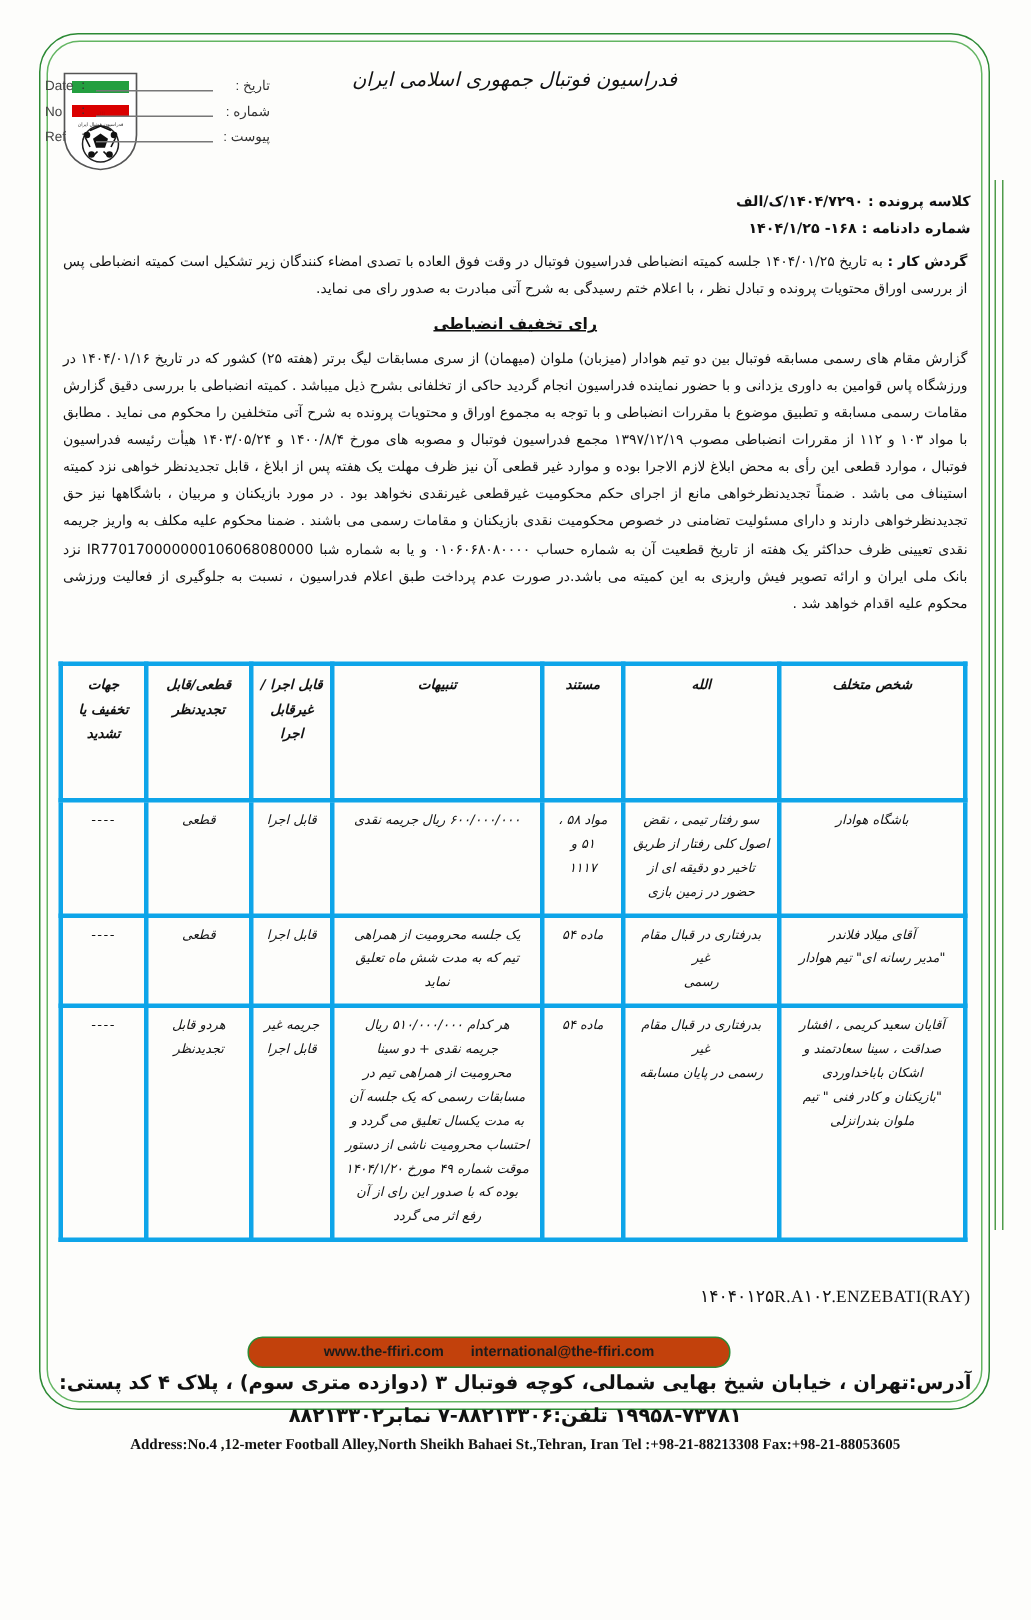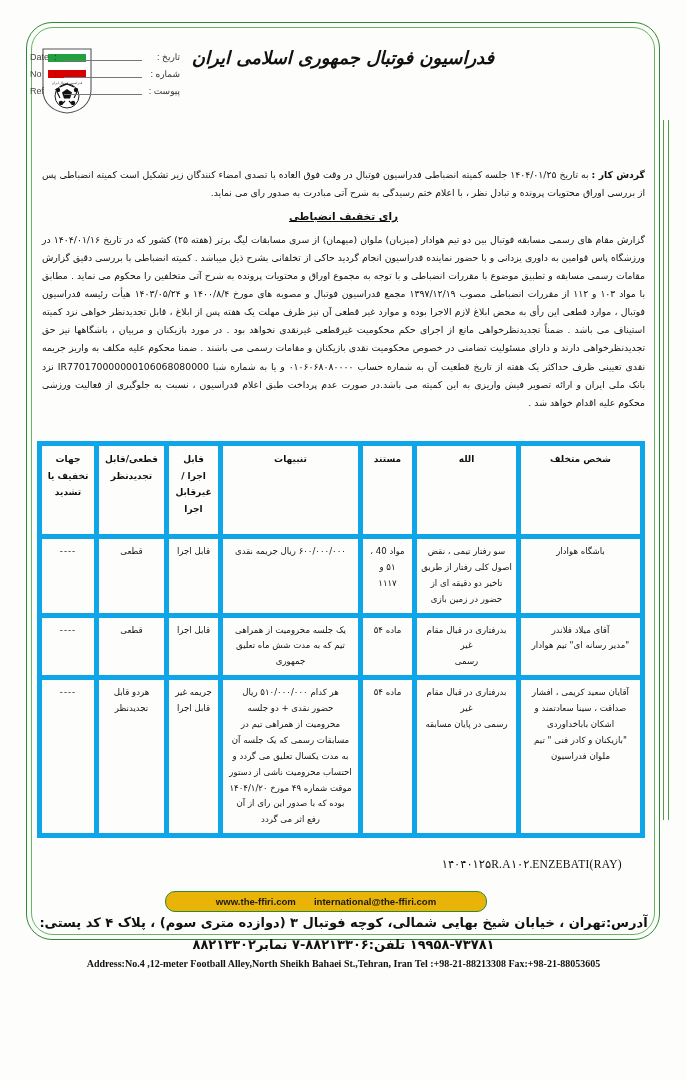--- a/index.html
+++ b/index.html
@@ -66,22 +66,22 @@
     height: 92px;
   }
   .hdr-titles {
     position: absolute;
     left: 0; right: 0;
     top: 6px;
     text-align: center;
   }
   .fa-title {
     font-family: "DejaVu Sans", sans-serif;
-    font-size: 18px;
-    font-weight: 700;
+    font-size: 13px;
+    font-weight: 400;
     color: #111;
     letter-spacing: 0px;
     font-style: italic;
     line-height: 1.3;
   }
   .en-title {
     font-family: "Liberation Serif", "DejaVu Serif", serif;
     font-size: 13.5px;
     font-weight: 700;
     color: #111;
@@ -179,68 +179,69 @@
   table.verdict {
     position: absolute;
     right: 42px;
     top: 441px;
     width: 603px;
     border-collapse: collapse;
     direction: rtl;
     table-layout: fixed;
   }
   table.verdict th, table.verdict td {
-    border: 5px solid #0ea5e9;
+    border: 3px solid #0ea5e9;
     font-size: 8.6px;
     line-height: 1.85;
     color: #111;
     text-align: center;
     vertical-align: top;
     padding: 5px 4px;
+    font-style: italic;
   }
   table.verdict th {
     font-weight: 700;
     font-size: 9px;
     vertical-align: top;
     height: 78px;
   }
   col.c-person   { width: 124px; }
   col.c-offense  { width: 104px; }
   col.c-doc      { width: 54px; }
   col.c-punish   { width: 140px; }
   col.c-exec     { width: 54px; }
   col.c-final    { width: 70px; }
   col.c-mitig    { width: 57px; }
   td.dash { font-size: 10px; letter-spacing: 1px; }
   .cell-line { display:block;text-align:center; }
 
   
   .raycode {
     position: absolute;
-    right: 65px;
+    right: 40px;
     top: 857px;
     direction: ltr;
     text-align: right;
     font-family: "Liberation Serif", serif;
     font-size: 11.5px;
     color: #111;
     letter-spacing: 0.3px;
   }
   .raycode .fa-part { font-family: "DejaVu Sans", sans-serif; }
 
   
   .web-pill {
     position: absolute;
     left: 165px;
     top: 891px;
     width: 320px;
     height: 19px;
     border: 1.4px solid #2c8a34;
     border-radius: 10px;
-    background: #eab308;
+    background: #c2410c;
     display: flex;
     align-items: center;
     justify-content: center;
     gap: 18px;
     direction: ltr;
     text-align: center;
   }
   .web-pill span {
     font-family: "Liberation Sans", sans-serif;
     font-size: 9.6px;
@@ -321,20 +322,24 @@
       </div>
       <div class="fld-row">
         <span class="fld-en">Ref</span>
         <span class="fld-colon">:</span>
         <span class="fld-line"></span>
         <span class="fld-fa">پیوست :</span>
       </div>
     </div>
   </div>
 
+  <div class="filenos">
+    <div class="fileno">کلاسه پرونده : ۱۴۰۴/۷۲۹۰/ک/الف</div>
+    <div class="fileno">شماره دادنامه : ۱۶۸- ۱۴۰۴/۱/۲۵</div>
+  </div>
 
   <div class="body-text">
     <p>
       <span class="lbl">گردش کار :</span>
       <span>به تاریخ ۱۴۰۴/۰۱/۲۵ جلسه کمیته انضباطی فدراسیون فوتبال در وقت فوق العاده با تصدی امضاء کنندگان زیر تشکیل است کمیته انضباطی پس از بررسی اوراق محتویات پرونده و تبادل نظر ، با اعلام ختم رسیدگی به شرح آتی مبادرت به صدور رای می نماید.</span>
     </p>
     <div class="center-bold">رای تخفیف انضباطی</div>
     <p>گزارش مقام های رسمی مسابقه فوتبال بین دو تیم هوادار (میزبان) ملوان (میهمان) از سری مسابقات لیگ برتر (هفته ۲۵) کشور که در تاریخ ۱۴۰۴/۰۱/۱۶ در ورزشگاه پاس قوامین به داوری یزدانی و با حضور نماینده فدراسیون انجام گردید حاکی از تخلفانی بشرح ذیل میباشد . کمیته انضباطی با بررسی دقیق گزارش مقامات رسمی مسابقه و تطبیق موضوع با مقررات انضباطی و با توجه به مجموع اوراق و محتویات پرونده به شرح آتی متخلفین را محکوم می نماید . مطابق با مواد ۱۰۳ و ۱۱۲ از مقررات انضباطی مصوب ۱۳۹۷/۱۲/۱۹ مجمع فدراسیون فوتبال و مصوبه های مورخ ۱۴۰۰/۸/۴ و ۱۴۰۳/۰۵/۲۴ هیأت رئیسه فدراسیون فوتبال ، موارد قطعی این رأی به محض ابلاغ لازم الاجرا بوده و موارد غیر قطعی آن نیز ظرف مهلت یک هفته پس از ابلاغ ، قابل تجدیدنظر خواهی نزد کمیته استیناف می باشد . ضمناً تجدیدنظرخواهی مانع از اجرای حکم محکومیت غیرقطعی غیرنقدی نخواهد بود . در مورد بازیکنان و مربیان ، باشگاهها نیز حق تجدیدنظرخواهی دارند و دارای مسئولیت تضامنی در خصوص محکومیت نقدی بازیکنان و مقامات رسمی می باشند . ضمنا محکوم علیه مکلف به واریز جریمه نقدی تعیینی ظرف حداکثر یک هفته از تاریخ قطعیت آن به شماره حساب ۰۱۰۶۰۶۸۰۸۰۰۰۰ و یا به شماره شبا IR770170000000106068080000 نزد بانک ملی ایران و ارائه تصویر فیش واریزی به این کمیته می باشد.در صورت عدم پرداخت طبق اعلام فدراسیون ، نسبت به جلوگیری از فعالیت ورزشی محکوم علیه اقدام خواهد شد .</p>
   </div>
 
@@ -365,21 +370,21 @@
         <td>
           <span class="cell-line">باشگاه هوادار</span>
         </td>
         <td>
           <span class="cell-line">سو رفتار تیمی ، نقض</span>
           <span class="cell-line">اصول کلی رفتار از طریق</span>
           <span class="cell-line">تاخیر دو دقیقه ای از</span>
           <span class="cell-line">حضور در زمین بازی</span>
         </td>
         <td>
-          <span class="cell-line">مواد 40 ،</span>
+          <span class="cell-line">مواد ۵۸ ،</span>
           <span class="cell-line">۵۱ و</span>
           <span class="cell-line">۱۱۱۷</span>
         </td>
         <td>
           <span class="cell-line">۶۰۰/۰۰۰/۰۰۰ ریال جریمه نقدی</span>
         </td>
         <td>قابل اجرا</td>
         <td>قطعی</td>
         <td class="dash">----</td>
       </tr>
@@ -392,45 +397,45 @@
         <td>
           <span class="cell-line">بدرفتاری در قبال مقام غیر</span>
           <span class="cell-line">رسمی</span>
         </td>
         <td>
           <span class="cell-line">ماده ۵۴</span>
         </td>
         <td>
           <span class="cell-line">یک جلسه محرومیت از همراهی</span>
           <span class="cell-line">تیم که به مدت شش ماه تعلیق</span>
-          <span class="cell-line">جمهوری</span>
+          <span class="cell-line">نماید</span>
         </td>
         <td>قابل اجرا</td>
         <td>قطعی</td>
         <td class="dash">----</td>
       </tr>
 
       <tr>
         <td>
           <span class="cell-line">آقایان سعید کریمی ، افشار</span>
           <span class="cell-line">صداقت ، سینا سعادتمند و</span>
           <span class="cell-line">اشکان باباخداوردی</span>
           <span class="cell-line">"بازیکنان و کادر فنی " تیم</span>
-          <span class="cell-line">ملوان فدراسیون</span>
+          <span class="cell-line">ملوان بندرانزلی</span>
         </td>
         <td>
           <span class="cell-line">بدرفتاری در قبال مقام غیر</span>
           <span class="cell-line">رسمی در پایان مسابقه</span>
         </td>
         <td>
           <span class="cell-line">ماده ۵۴</span>
         </td>
         <td>
           <span class="cell-line">هر کدام ۵۱۰/۰۰۰/۰۰۰ ریال</span>
-          <span class="cell-line">حضور نقدی + دو جلسه</span>
+          <span class="cell-line">جریمه نقدی + دو سینا</span>
           <span class="cell-line">محرومیت از همراهی تیم در</span>
           <span class="cell-line">مسابقات رسمی که یک جلسه آن</span>
           <span class="cell-line">به مدت یکسال تعلیق می گردد و</span>
           <span class="cell-line">احتساب محرومیت ناشی از دستور</span>
           <span class="cell-line">موقت شماره ۴۹ مورخ ۱۴۰۴/۱/۲۰</span>
           <span class="cell-line">بوده که با صدور این رای از آن</span>
           <span class="cell-line">رفع اثر می گردد</span>
         </td>
         <td>جریمه غیر قابل اجرا</td>
         <td>هردو قابل تجدیدنظر</td>

